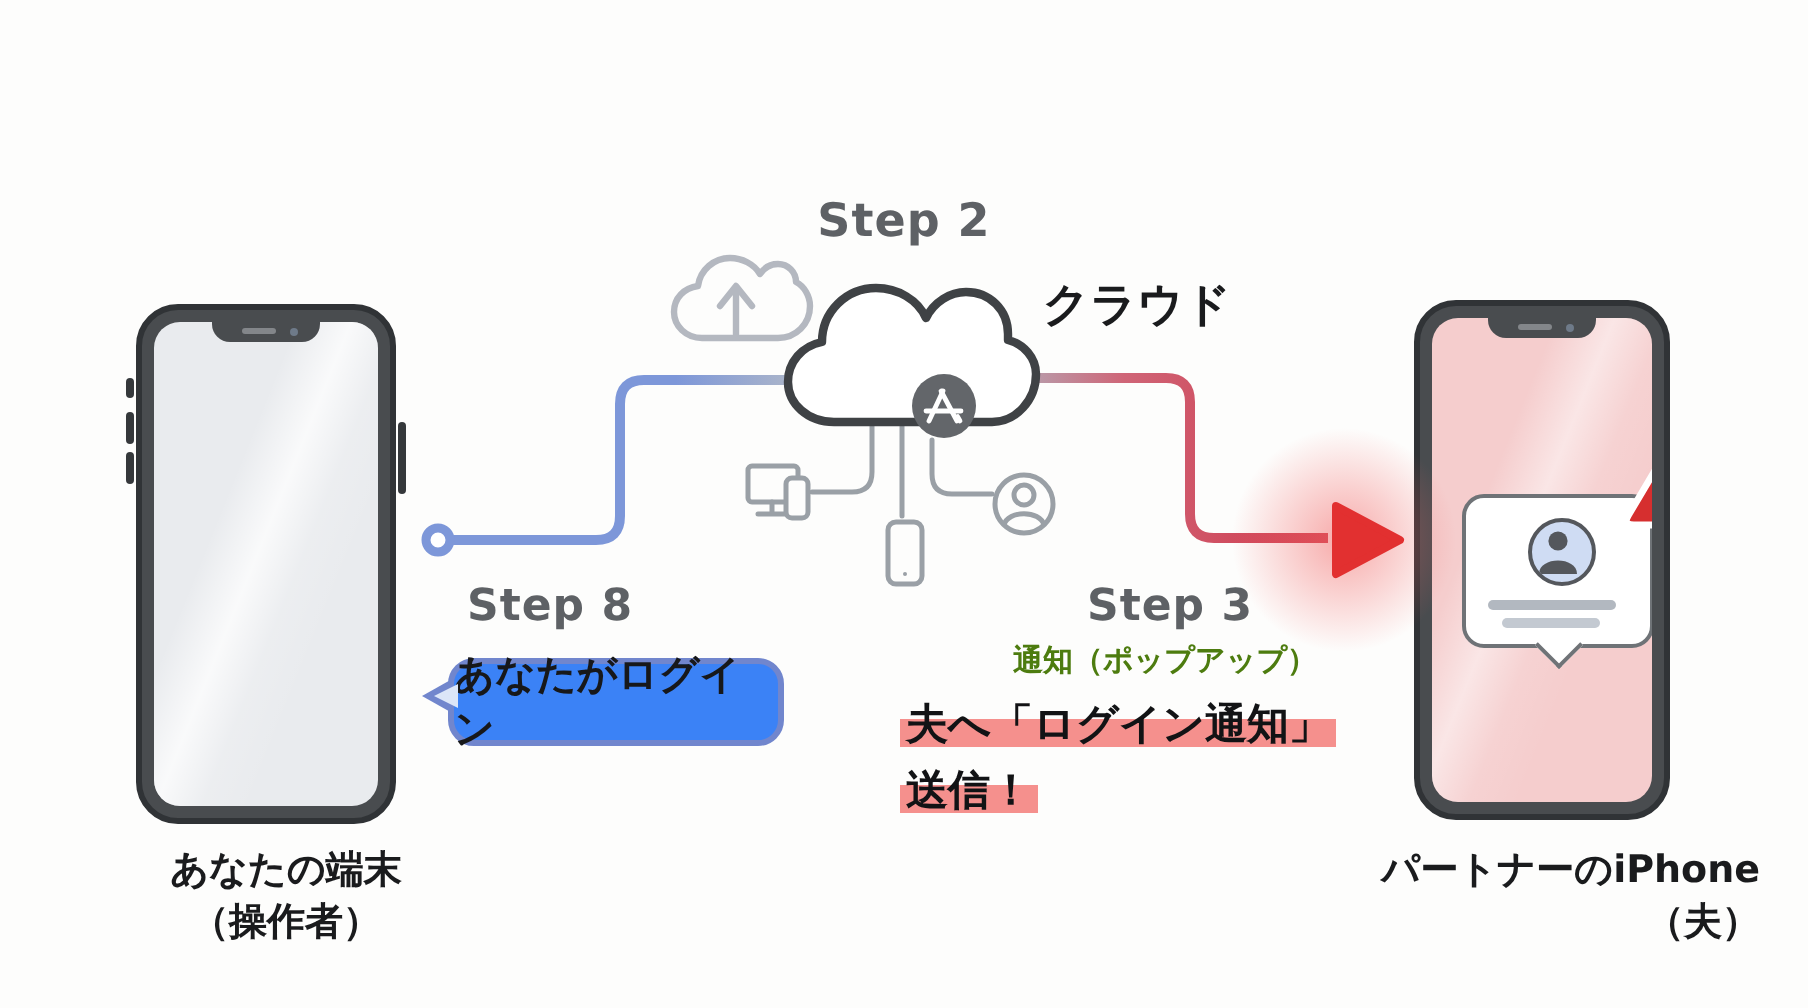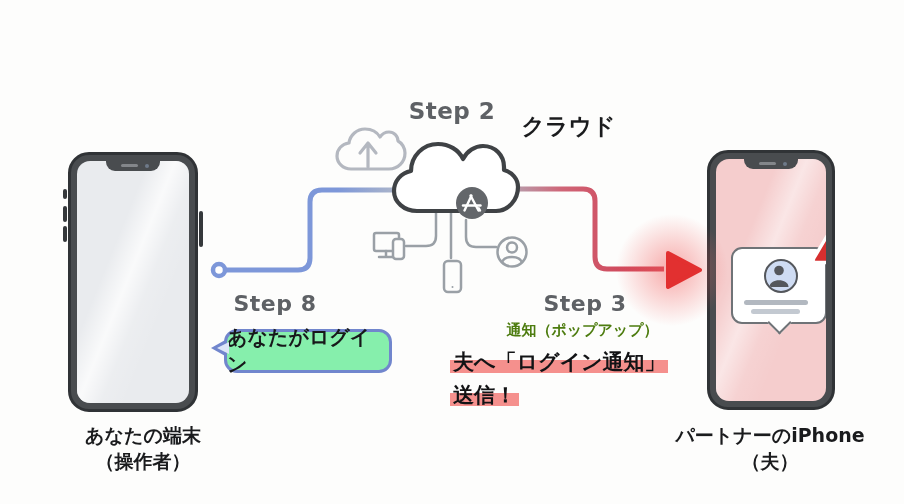--- a/index.html
+++ b/index.html
@@ -17,21 +17,21 @@
   .cloud-label .t1{font-size:23px;}
   .cloud-label .t2{font-size:18px;margin-top:2px;}
   .device-label{text-align:center;color:#1a1b1d;font-weight:700;font-size:19px;line-height:26px;}
   .notice-caption{text-align:center;color:#4d7c0f;font-weight:700;font-size:15px;}
   .notice-line{text-align:left;color:#121315;font-weight:700;font-size:21px;line-height:30px;}
   .hl{background-image:linear-gradient(to bottom,rgba(0,0,0,0) 40%,#f5908d 40%,#f5908d 97%,rgba(0,0,0,0) 97%);padding:0 3px;}
 
   
   .bubble{
     left:224px;top:329px;width:168px;height:44px;box-sizing:border-box;
-    background:#86efac;border:3px solid #7186cd;border-radius:13px;
+    background:#3b82f6;border:3px solid #7186cd;border-radius:13px;
     display:flex;align-items:center;justify-content:center;
     color:#17181a;font-weight:700;font-size:20px;
   }
   .bubble .tail-border{position:absolute;left:-16px;top:7px;width:0;height:0;
     border-top:9px solid transparent;border-bottom:9px solid transparent;border-right:16px solid #7186cd;}
   .bubble .tail-fill{position:absolute;left:-10px;top:10px;width:0;height:0;
     border-top:6px solid transparent;border-bottom:6px solid transparent;border-right:12px solid #dce6f8;}
 
   
   .phone{box-sizing:border-box;background:#494c4f;border:3px solid #303336;border-radius:21px;z-index:2;}
@@ -170,21 +170,21 @@
         <stop offset="0.45" stop-color="rgba(242,100,100,0.30)"></stop>
         <stop offset="1" stop-color="rgba(242,100,100,0)"></stop>
       </radialGradient>
     </defs>
     <circle cx="672" cy="270" r="56" fill="url(#glow)"></circle>
     <path d="M668 253 L700 270 L668 287 Z" fill="#e23030" stroke="#e23030" stroke-width="4" stroke-linejoin="round"></path>
   </svg>
 
   <div class="abs step-label" style="left:392px;top:98px;width:120px;font-size:23px;z-index:5;">Step 2</div>
 
-  <div class="abs cloud-label" style="left:496px;top:114px;width:145px;z-index:5;">
+  <div class="abs cloud-label" style="left:496px;top:141px;width:145px;z-index:5;">
     <div class="t1">クラウド</div>
   </div>
 
   <div class="abs step-label" style="left:230px;top:291px;width:90px;z-index:5;">Step 8</div>
 
   <div class="abs bubble" style="z-index:5;">
     <div class="tail-border"></div>
     <div class="tail-fill"></div>
     <span>あなたがログイン</span>
   </div>
@@ -199,18 +199,18 @@
 
   <div class="abs notice-line" style="left:450px;top:380px;width:265px;z-index:5;">
     <span class="hl">送信！</span>
   </div>
 
   <div class="abs device-label" style="left:43px;top:422px;width:200px;z-index:5;">
     <div>あなたの端末</div>
     <div>（操作者）</div>
   </div>
 
-  <div class="abs device-label" style="left:660px;top:422px;width:220px;z-index:5;">
+  <div class="abs device-label" style="left:660px;top:422px;width:220px;z-index:5;text-align:right;">
     <div>パートナーのiPhone</div>
     <div>（夫）</div>
   </div>
 
 </div>
 
 </body></html>

